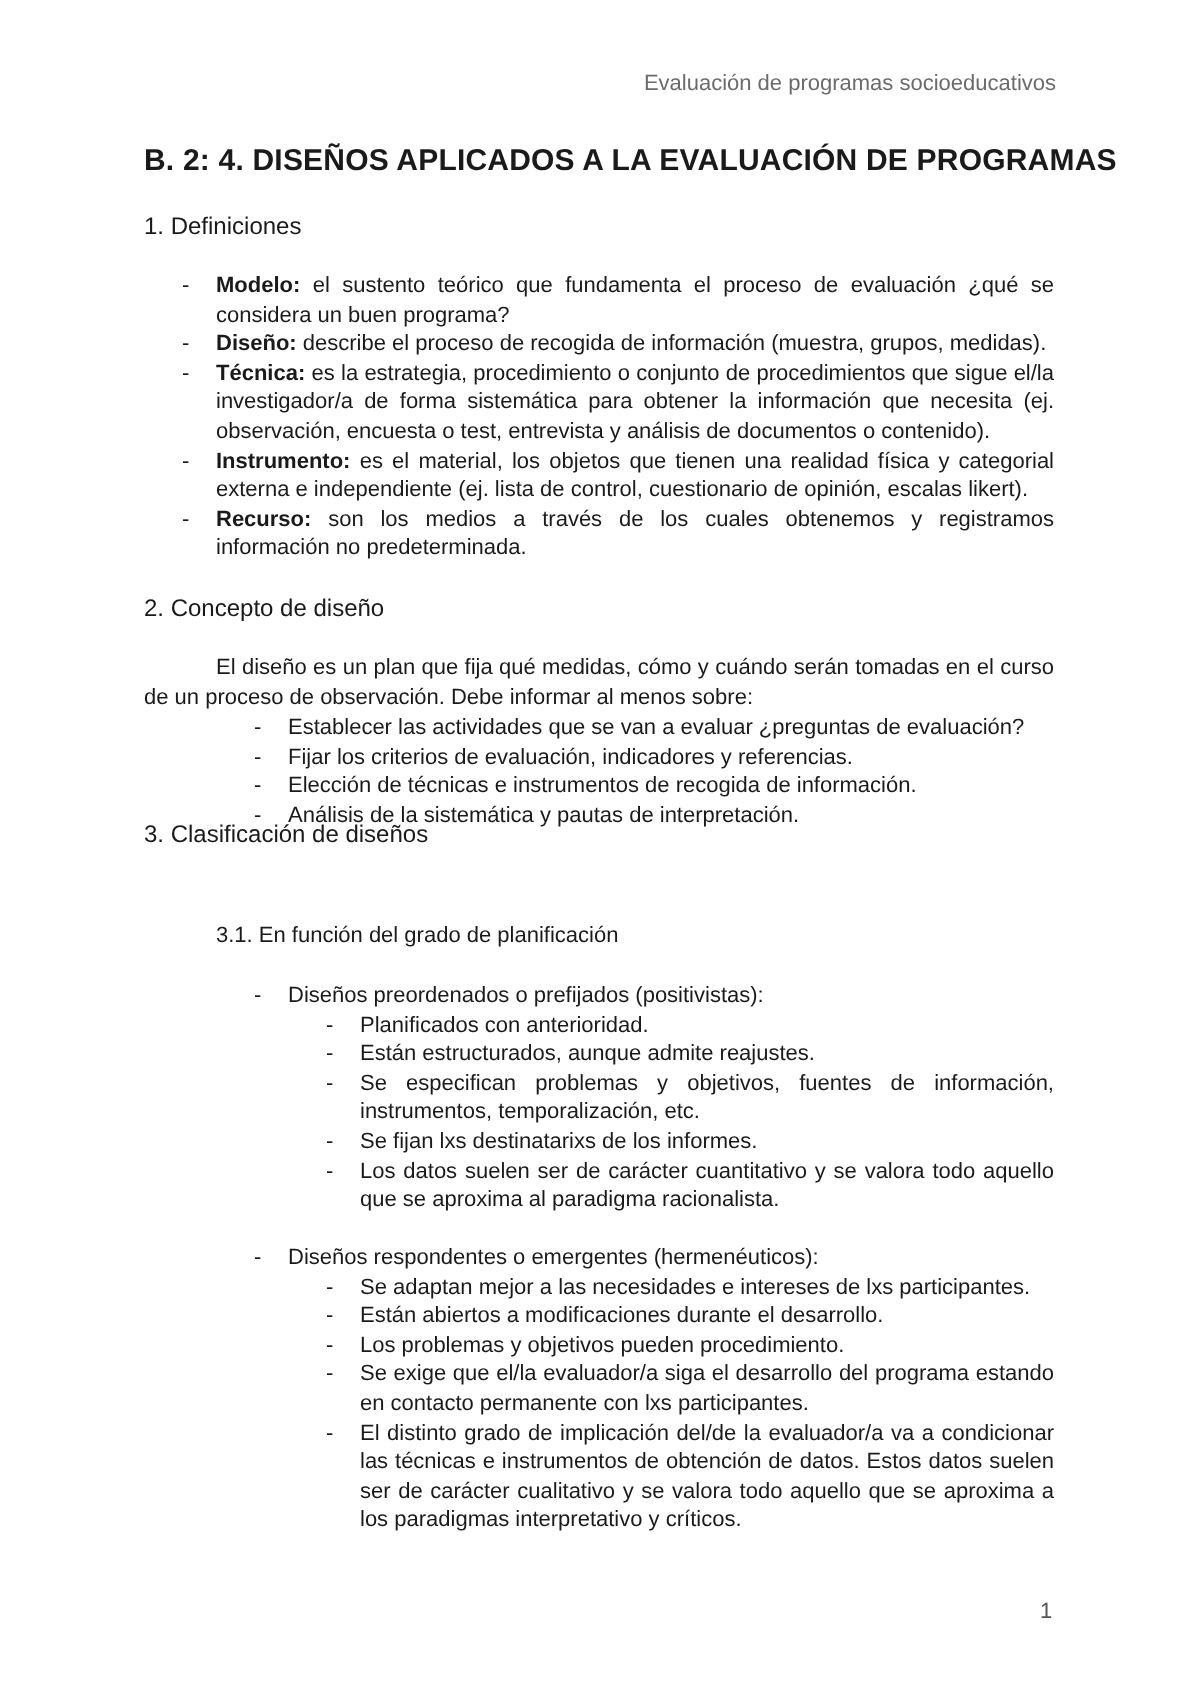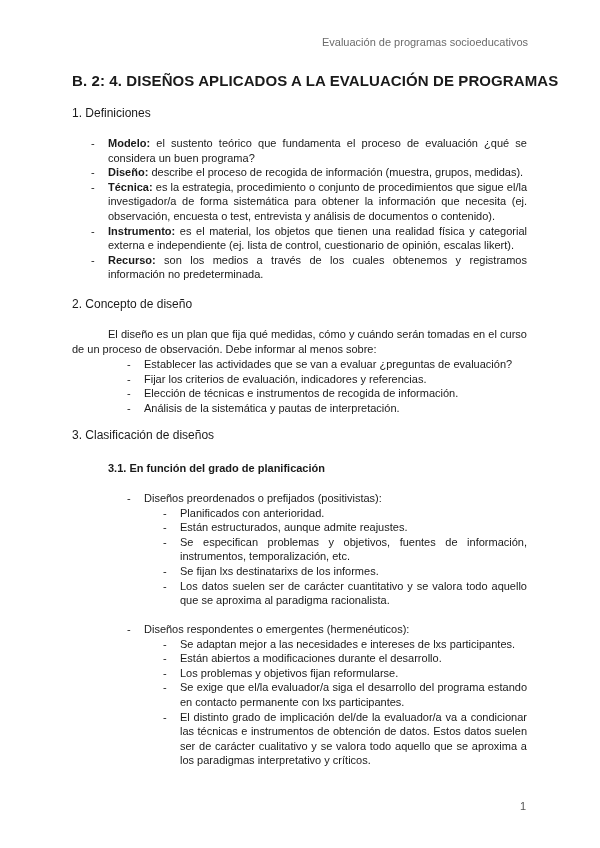--- a/index.html
+++ b/index.html
@@ -2,21 +2,21 @@
 <html><head>
 <meta charset="utf-8">
 <style>
   html, body { margin:0; padding:0; background:#ffffff; }
   body { width:600px; height:848px; position:relative; overflow:hidden;
          font-family:"Liberation Sans", sans-serif; color:#1a1a1a; }
   .page { position:absolute; left:0; top:0; width:600px; height:762px; }
   .running-header { position:absolute; right:72px; top:36px; font-size:11px; color:#6b6b6b; }
   .doc-title { position:absolute; left:72px; top:72px; font-size:15px; font-weight:bold; letter-spacing:0.1px; }
   .h2 { position:absolute; left:72px; font-size:12px; font-weight:normal; }
-  .h3 { position:absolute; left:108px; font-size:11px; font-weight:bold;text-align:right; }
+  .h3 { position:absolute; left:108px; font-size:11px; font-weight:normal;text-align:right; }
   .p { font-size:11px; line-height:14.6px; text-align:justify; }
   .list { position:absolute; list-style:none; margin:0; padding:0; }
   .list li { position:relative; font-size:11px; line-height:14.6px; text-align:justify; padding-left:0; }
   .list li .dash { position:absolute; left:-17px; top:0; }
   .list li b { font-weight:bold; }
   .para { position:absolute; left:72px; width:455px; }
   .page-number { position:absolute; left:520px; top:800px; font-size:11px; color:#555; }
 </style>
 </head>
 <body>
@@ -41,40 +41,40 @@
 
   <div class="para p" style="top:327px; text-indent:36px;">El diseño es un plan que fija qué medidas, cómo y cuándo serán tomadas en el curso de un proceso de observación. Debe informar al menos sobre:</div>
 
   <ul class="list" style="left:144px; top:357px; width:383px;">
     <li><span class="dash">-</span><span>Establecer las actividades que se van a evaluar ¿preguntas de evaluación?</span></li>
     <li><span class="dash">-</span><span>Fijar los criterios de evaluación, indicadores y referencias.</span></li>
     <li><span class="dash">-</span><span>Elección de técnicas e instrumentos de recogida de información.</span></li>
     <li><span class="dash">-</span><span>Análisis de la sistemática y pautas de interpretación.</span></li>
   </ul>
 
-  <div class="h2" style="top:428px;">3. Clasificación de diseños</div>
+  <div class="h2" style="top:410px;">3. Clasificación de diseños</div>
 
   <div class="h3" style="top:462px;">3.1. En función del grado de planificación</div>
 
   <ul class="list" style="left:144px; top:491px; width:383px;">
     <li><span class="dash">-</span><span>Diseños preordenados o prefijados (positivistas):</span></li>
   </ul>
   <ul class="list" style="left:180px; top:505.6px; width:347px;">
     <li><span class="dash">-</span><span>Planificados con anterioridad.</span></li>
     <li><span class="dash">-</span><span>Están estructurados, aunque admite reajustes.</span></li>
     <li><span class="dash">-</span><span>Se especifican problemas y objetivos, fuentes de información, instrumentos, temporalización, etc.</span></li>
     <li><span class="dash">-</span><span>Se fijan lxs destinatarixs de los informes.</span></li>
     <li><span class="dash">-</span><span>Los datos suelen ser de carácter cuantitativo y se valora todo aquello que se aproxima al paradigma racionalista.</span></li>
   </ul>
 
   <ul class="list" style="left:144px; top:622px; width:383px;">
     <li><span class="dash">-</span><span>Diseños respondentes o emergentes (hermenéuticos):</span></li>
   </ul>
   <ul class="list" style="left:180px; top:636.6px; width:347px;">
     <li><span class="dash">-</span><span>Se adaptan mejor a las necesidades e intereses de lxs participantes.</span></li>
     <li><span class="dash">-</span><span>Están abiertos a modificaciones durante el desarrollo.</span></li>
-    <li><span class="dash">-</span><span>Los problemas y objetivos fijan reformularse.</span></li>
+    <li><span class="dash">-</span><span>Los problemas y objetivos pueden procedimiento.</span></li>
     <li><span class="dash">-</span><span>Se exige que el/la evaluador/a siga el desarrollo del programa estando en contacto permanente con lxs participantes.</span></li>
     <li><span class="dash">-</span><span>El distinto grado de implicación del/de la evaluador/a va a condicionar las técnicas e instrumentos de obtención de datos. Estos datos suelen ser de carácter cualitativo y se valora todo aquello que se aproxima a los paradigmas interpretativo y críticos.</span></li>
   </ul>
 
   <div class="page-number">1</div>
 </div>
 
 </body></html>

